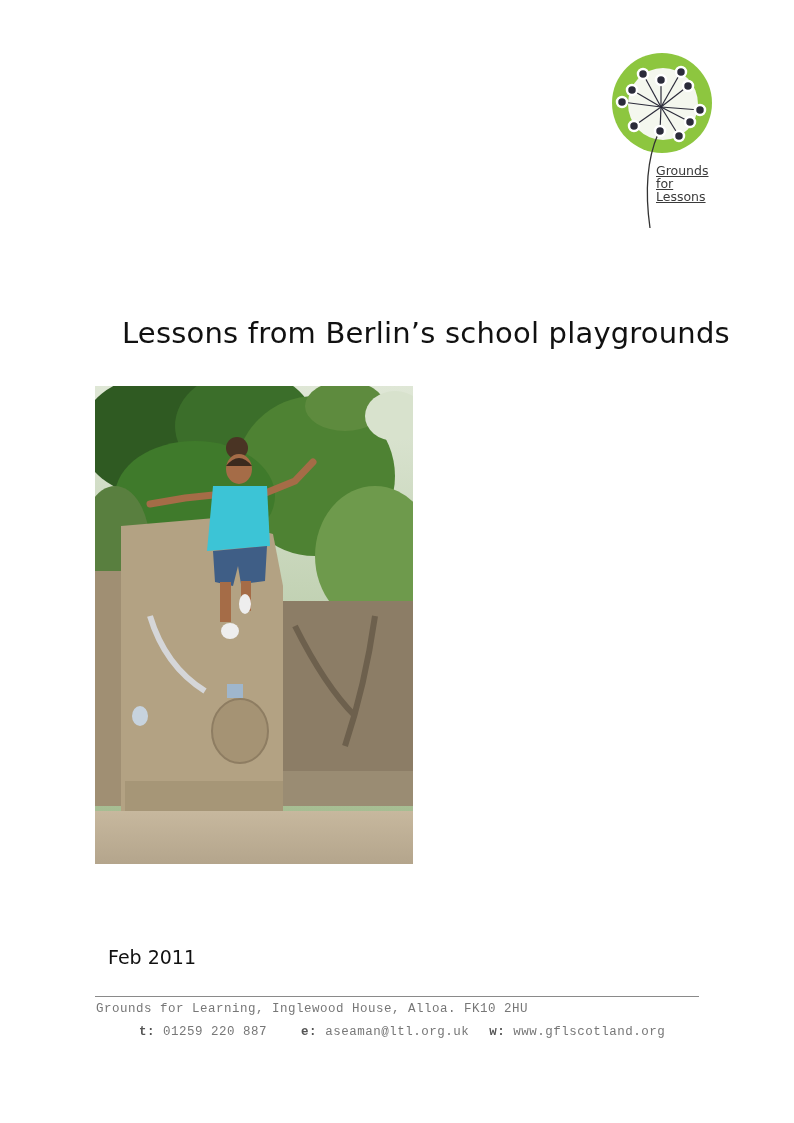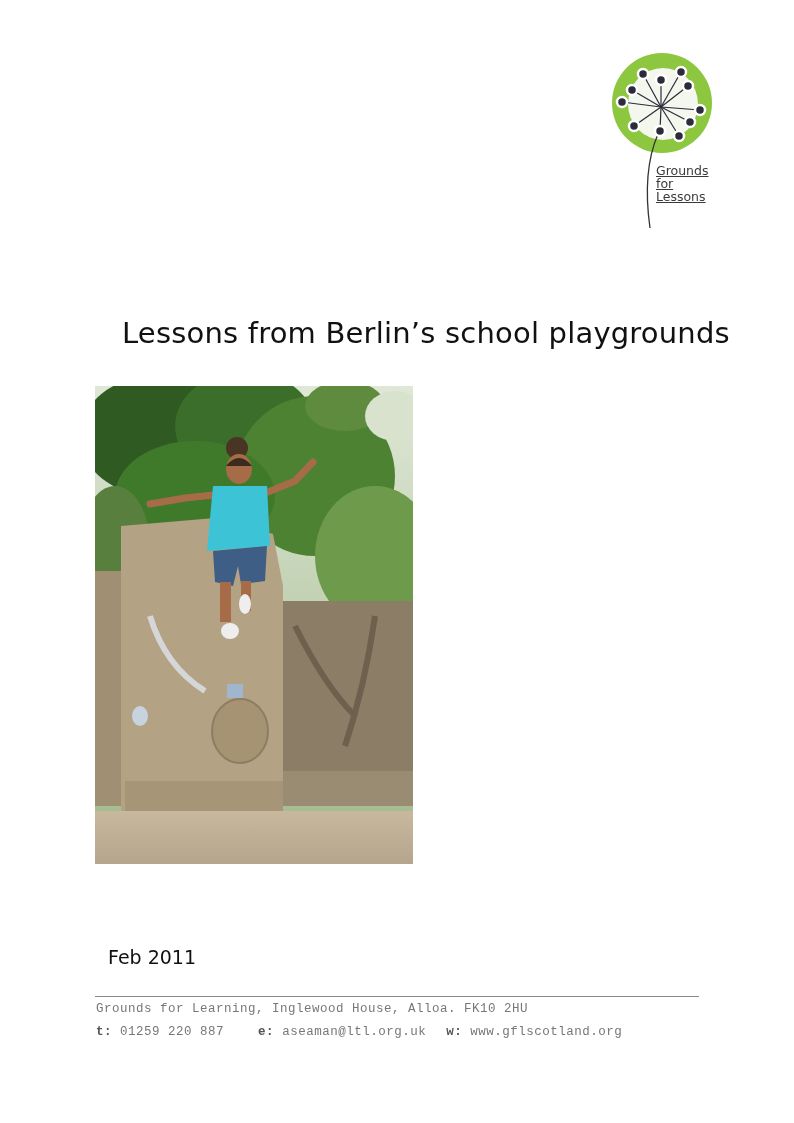--- a/index.html
+++ b/index.html
@@ -6,21 +6,21 @@
     body { width:794px; height:1123px; position:relative; overflow:hidden; font-family:"DejaVu Sans", sans-serif; color:#111; }
     .logo { position:absolute; left:606px; top:46px; width:120px; height:190px; }
     .logo-text { position:absolute; left:656px; top:164px; font-family:"DejaVu Sans", sans-serif; font-size:12.5px; line-height:13px; color:#3a3a3a;text-decoration:underline; }
     .title { position:absolute; left:96px; top:316px; font-size:29px; font-family:"DejaVu Sans", sans-serif; color:#111; letter-spacing:0.2px; white-space:nowrap;margin-left:26px; }
     .photo { position:absolute; left:95px; top:386px; width:318px; height:478px; overflow:hidden; background:#b9aa8a; }
     .date { position:absolute; left:108px; top:946px; font-size:19px; color:#111; }
     .rule { position:absolute; left:95px; top:996px; width:604px; height:1px; background:#8a8a8a; }
     .footer-line { position:absolute; left:96px; font-size:12.5px; color:#777; font-family:Liberation Mono, monospace; letter-spacing:0.5px; white-space:nowrap; }
     .footer-line b { color:#555; font-weight:bold; }
     .footer-addr { top:1002px; }
-    .footer-contact { top:1025px; }
+    .footer-contact { top:1025px;margin-left:43px; }
     .sp { display:inline-block; }
   </style>
 </head>
 <body>
 
 <div class="logo">
   <svg width="120" height="190" viewBox="0 0 120 190">
 
     <ellipse cx="56" cy="57" rx="50" ry="50" fill="#8dc63f"></ellipse>
     <ellipse cx="57" cy="58" rx="35" ry="36" fill="#f4f7ee"></ellipse>

